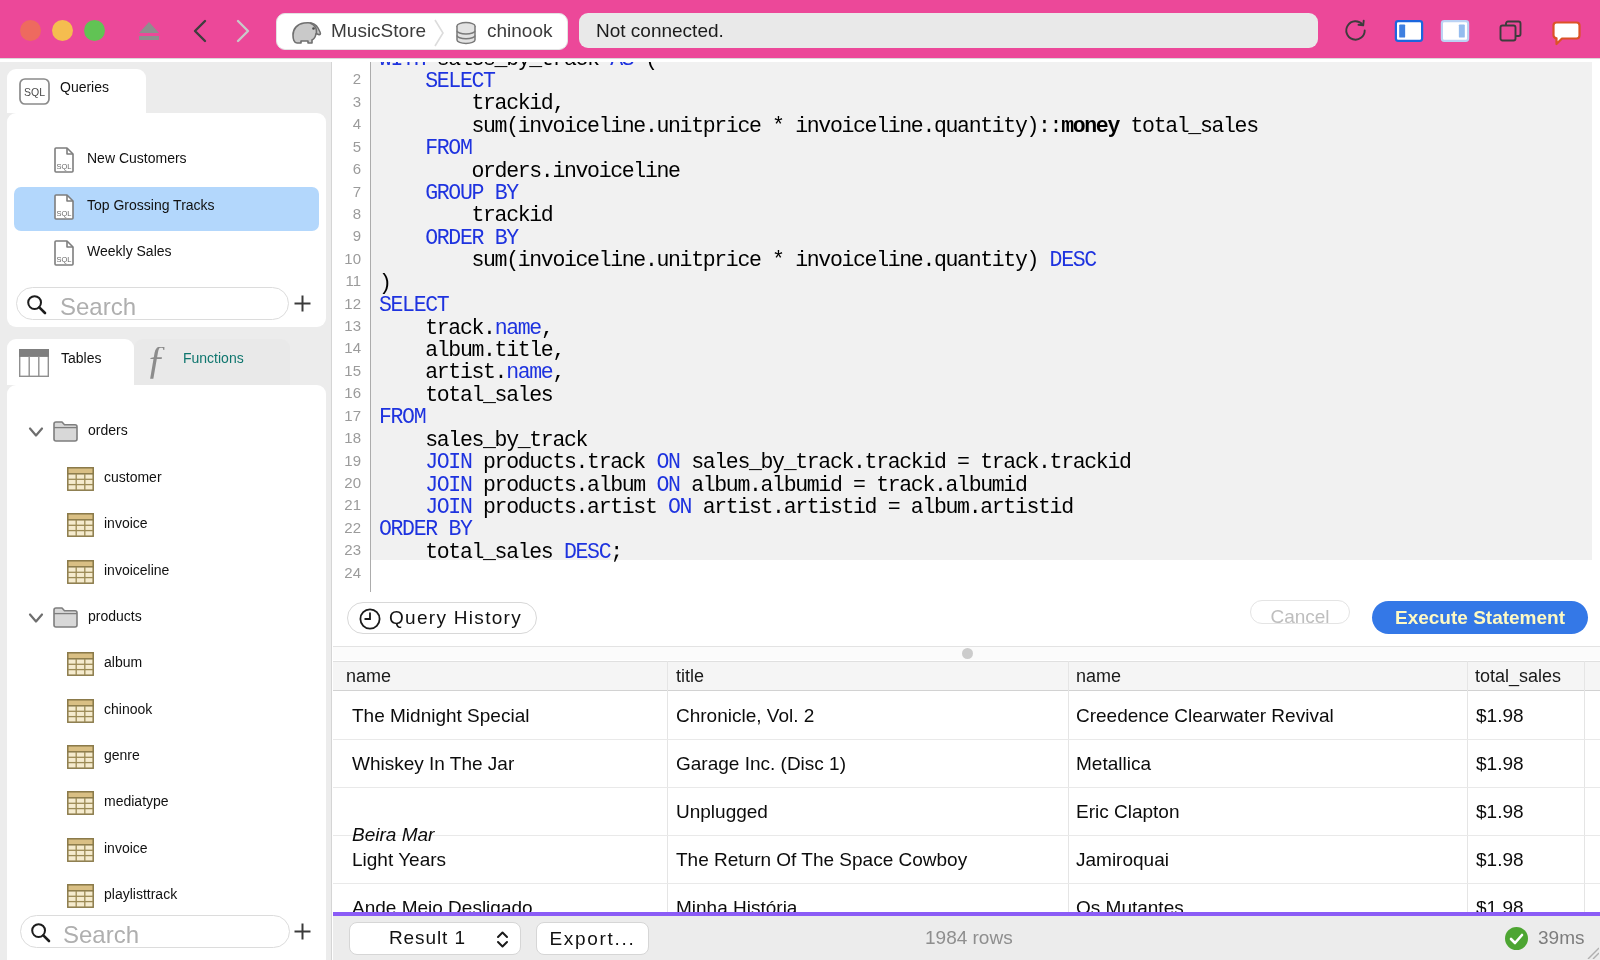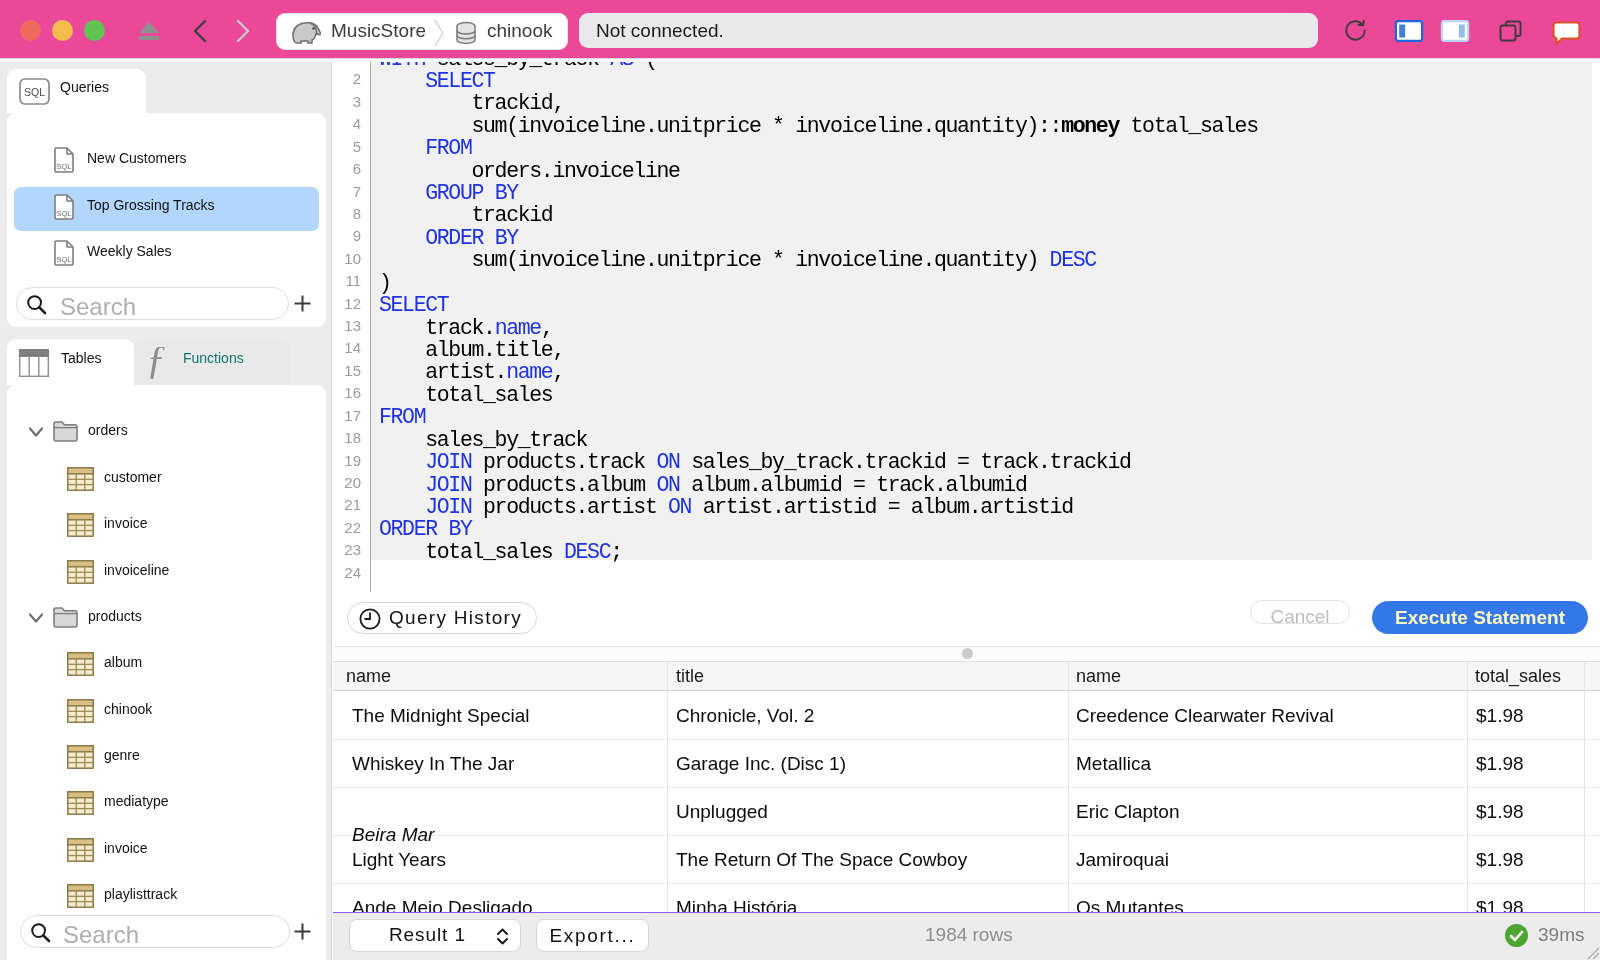--- a/index.html
+++ b/index.html
@@ -24,21 +24,21 @@
   
   .pill { background:#fff; border:1px solid #D8D8D8; border-radius:17px; font-size:19px; color:#111; }
   #execbtn { left:1372px; top:601px; width:216px; height:33px; background:#3478E7; border-radius:17px; color:#fef9c3; font-size:19px; font-weight:bold; text-align:center; line-height:33px; }
   
   #thead { left:333px; top:661px; width:1267px; height:30px; background:#F5F5F5; border-top:1px solid #E0E0E0; border-bottom:1px solid #D2D2D2; }
   .th { position:absolute; top:4px; font-size:18px; color:#1a1a1a; }
   .td { position:absolute; font-size:19px; color:#0c0c0c; }
   .rowline { position:absolute; height:1px; background:#E9E9E9; left:333px; width:1267px; }
   .colline { position:absolute; width:1px; background:#E5E5E5; top:661px; height:251px; }
   
-  #statusbar { left:333px; top:912px; width:1267px; height:48px; background:#ECECEC; border-top:1px solid #8b5cf6; }
+  #statusbar { left:333px; top:912px; width:1267px; height:48px; background:#ECECEC; border-top:4px solid #8b5cf6; }
   .sbtn { position:absolute; background:#fff; border:1px solid #D6D6D6; border-radius:8px; height:33px; top:6px; font-size:19px; color:#111; }
 </style>
 </head>
 <body>
 
 <div class="abs" id="toolbar">
   <div class="abs tl" style="left:20px; background:#EE6A5F;"></div>
   <div class="abs tl" style="left:52px; background:#F5BD4F;"></div>
   <div class="abs tl" style="left:84px; background:#61C354;"></div>
 

